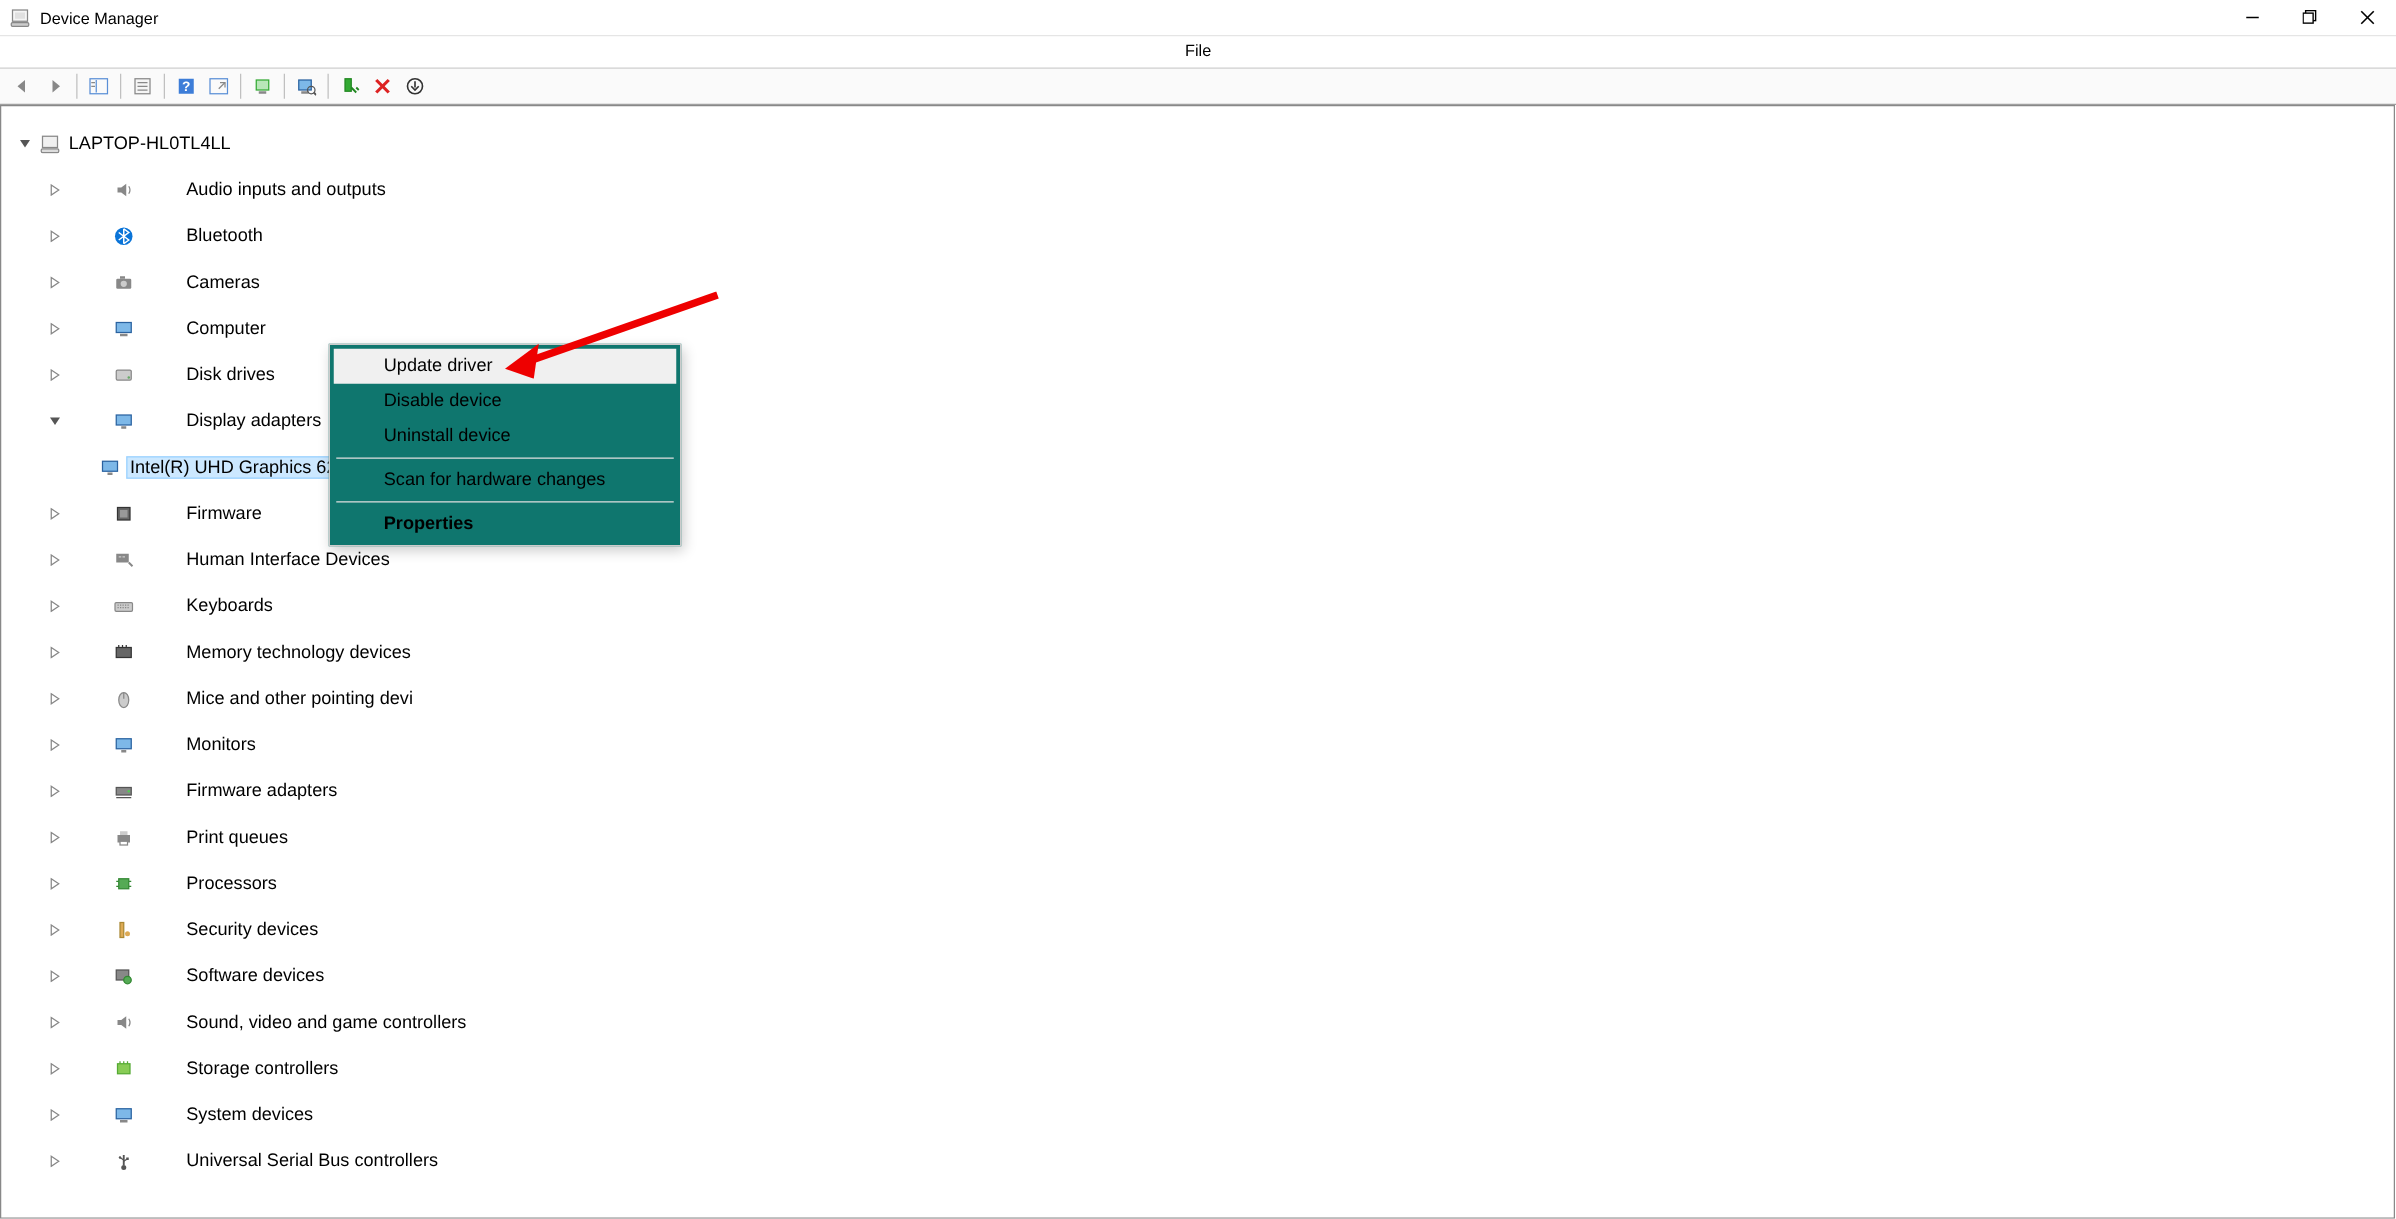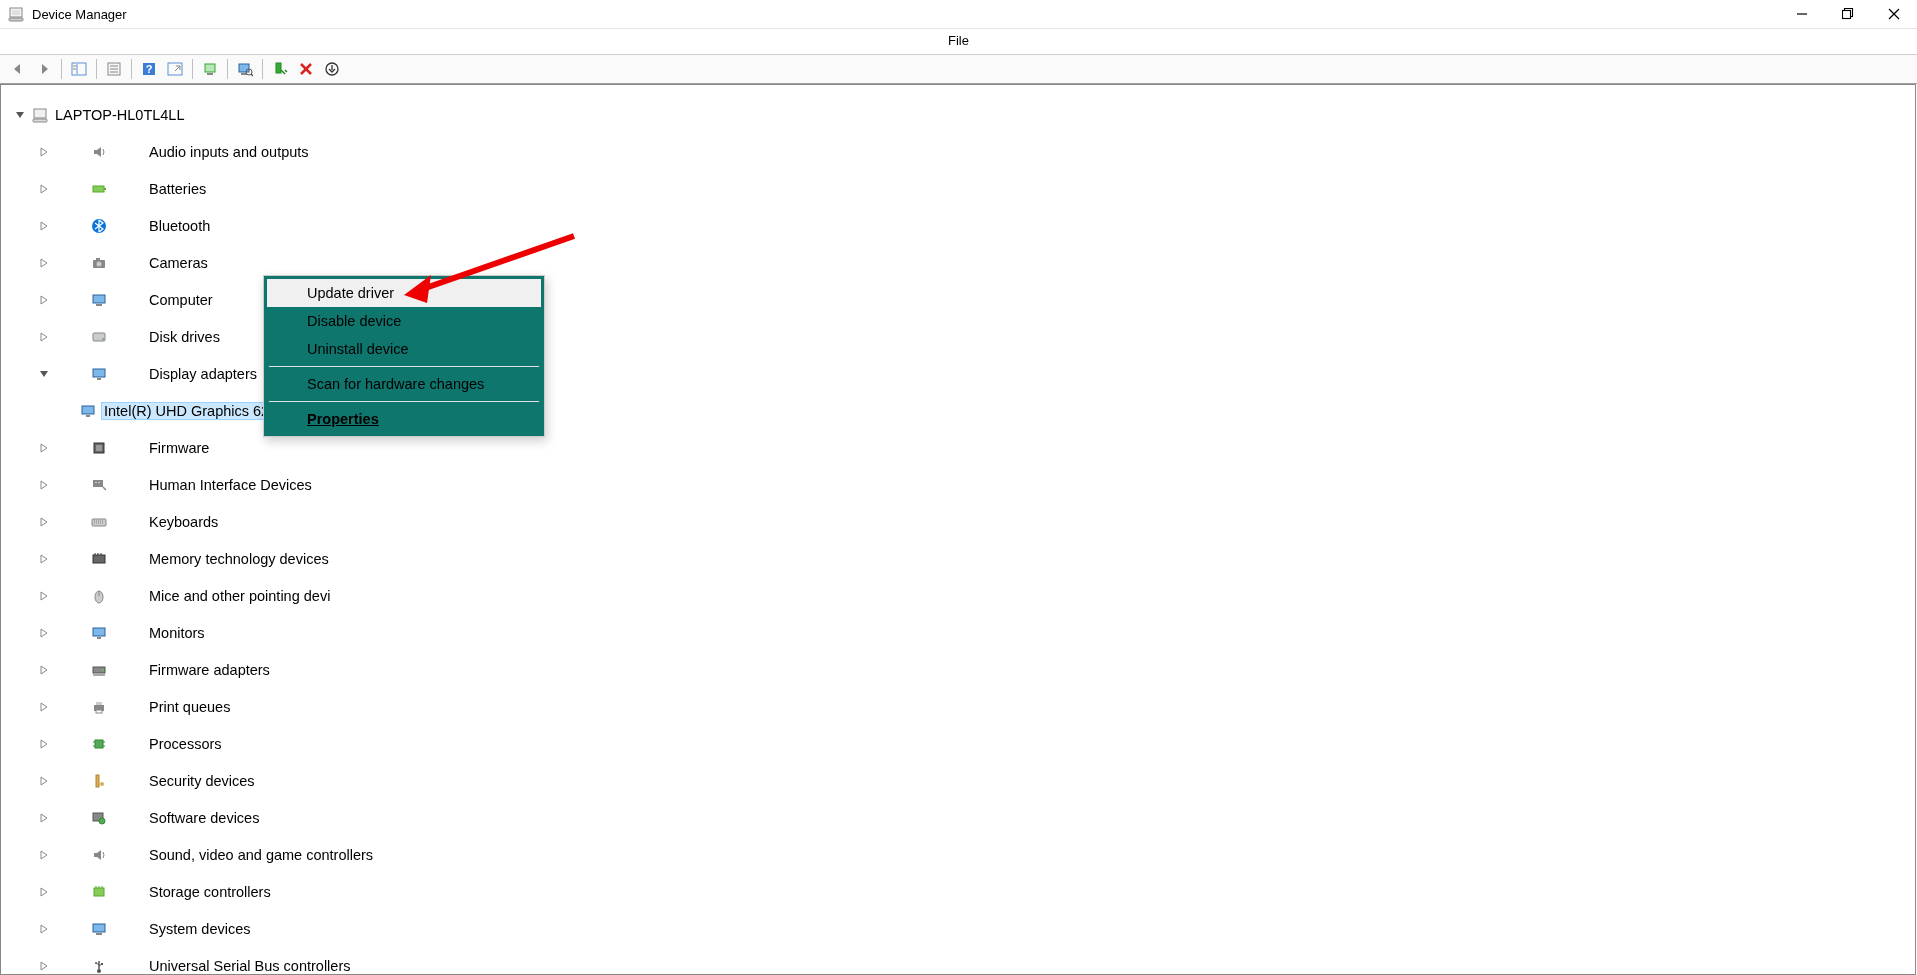--- a/index.html
+++ b/index.html
@@ -153,21 +153,20 @@
     }
     .context-item {
       padding: 6px 10px 6px 40px;
       cursor: default;
     }
     .context-item.hovered {
       background: #f0f0f0;
     }
     .context-item.bold {
       font-weight: 600;
-      text-decoration: underline;
     }
     .context-sep {
       height: 1px;
       background: #e0e0e0;
       margin: 3px 2px;
     }
     .arrow-annotation {
       position: absolute;
       left: 398px;
       top: 148px;
@@ -324,34 +323,20 @@
           </span>
         <span class="node-icon">
             <svg width="16" height="16">
               <path d="M3 6 L6 6 L10 3 L10 13 L6 10 L3 10 Z" fill="#888"></path>
               <path d="M12 5 Q14 8 12 11" fill="none" stroke="#888"></path>
             </svg>
           </span>
         <span class="node-label">Audio inputs and outputs</span>
       </div>
 
-      <div class="tree-node level-1">
-        <span class="expander">
-            <svg width="10" height="10">
-              <path d="M2 1 L8 5 L2 9 Z" fill="none" stroke="#888"></path>
-            </svg>
-          </span>
-        <span class="node-icon">
-            <svg width="16" height="16">
-              <rect x="2" y="5" width="11" height="6" fill="#8c5" stroke="#5a3"></rect>
-              <rect x="13" y="7" width="2" height="2" fill="#5a3"></rect>
-            </svg>
-          </span>
-        <span class="node-label">Batteries</span>
-      </div>
 
       <div class="tree-node level-1">
         <span class="expander">
             <svg width="10" height="10">
               <path d="M2 1 L8 5 L2 9 Z" fill="none" stroke="#888"></path>
             </svg>
           </span>
         <span class="node-icon">
             <svg width="16" height="16">
               <circle cx="8" cy="8" r="7" fill="#0a74d8"></circle>

